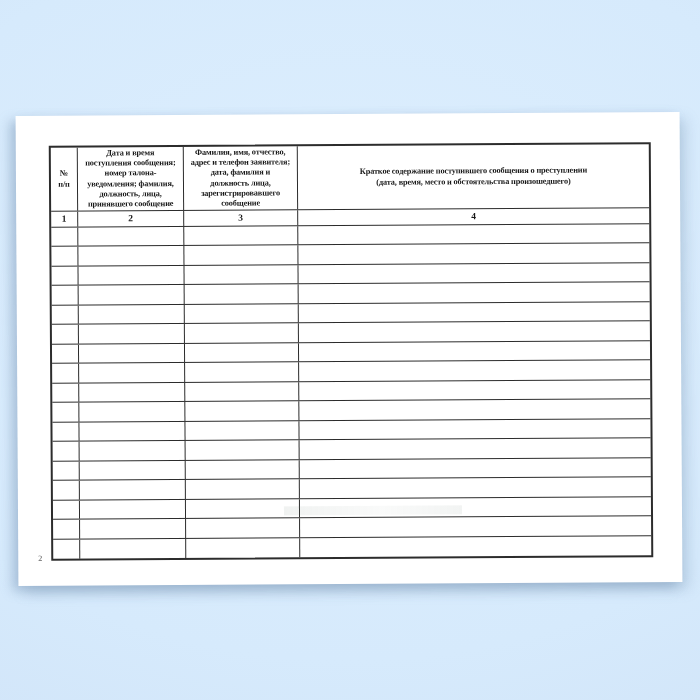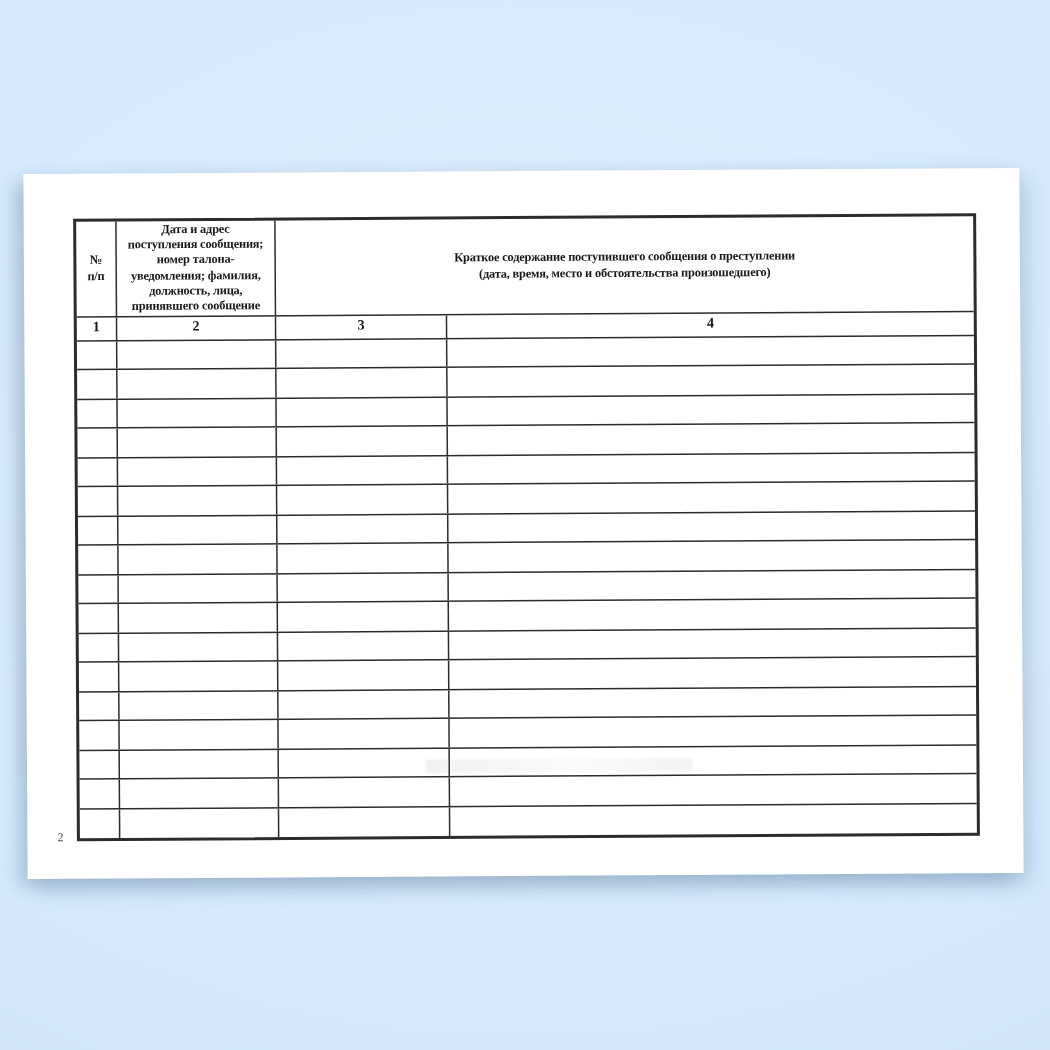--- a/index.html
+++ b/index.html
@@ -88,26 +88,32 @@
 <body>
 
 <div class="scene">
   <div class="page">
 
     <div class="tbl">
 
       <div class="row row-header">
         <div class="cell c1 hdr-cell">№
 п/п</div>
-        <div class="cell c2 hdr-cell">Дата и адрес
+        <div class="cell c2 hdr-cell">Дата и время
 поступления сообщения;
 номер талона-
 уведомления; фамилия,
 должность, лица,
 принявшего сообщение</div>
+        <div class="cell c3 hdr-cell">Фамилия, имя, отчество,
+адрес и телефон заявителя;
+дата, фамилия и
+должность лица,
+зарегистрировавшего
+сообщение</div>
         <div class="cell c4 hdr-cell">Краткое содержание поступившего сообщения о преступлении
 (дата, время, место и обстоятельства произошедшего)</div>
       </div>
 
       <div class="row row-nums">
         <div class="cell c1 num-cell">1</div>
         <div class="cell c2 num-cell">2</div>
         <div class="cell c3 num-cell">3</div>
         <div class="cell c4 num-cell">4</div>
       </div>

